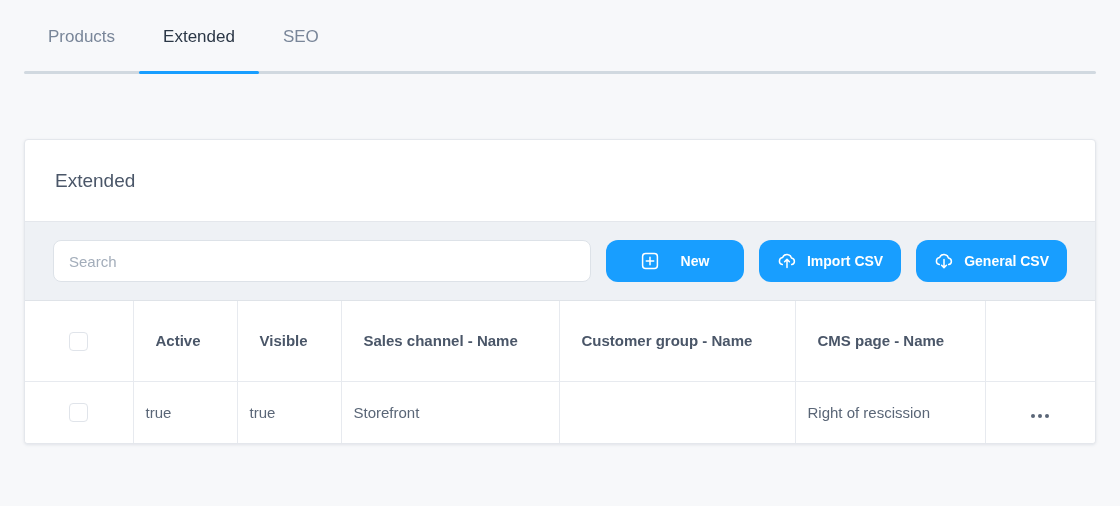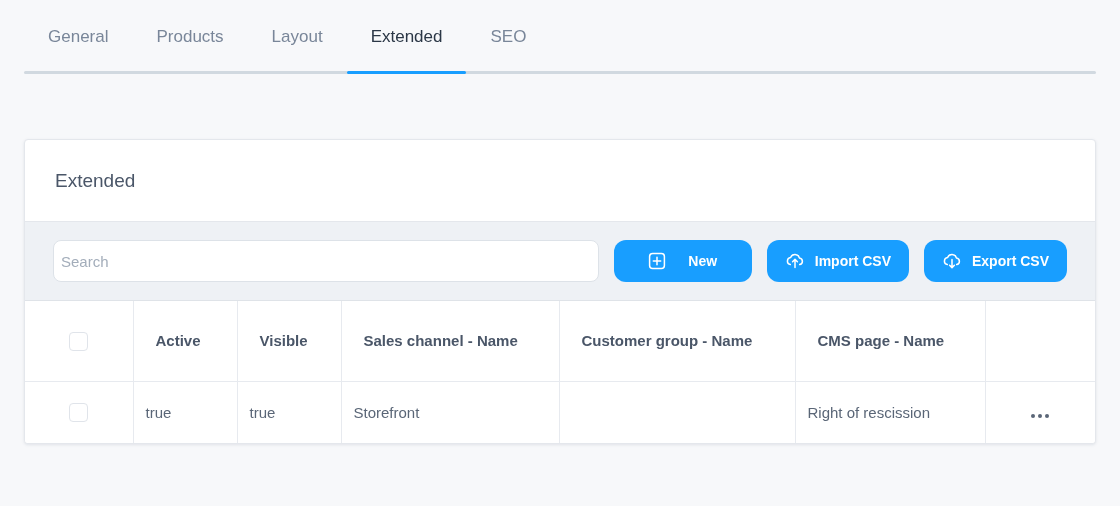--- a/index.html
+++ b/index.html
@@ -92,21 +92,21 @@
     display: flex;
     align-items: center;
     gap: 15px;
   }
   .search-input {
     flex: 1;
     height: 42px;
     border: 1px solid #dde2e8;
     border-radius: 8px;
     background: #fff;
-    padding: 0 7px;
+    padding: 0 15px;
     font-size: 15px;
     font-family: "Liberation Sans", sans-serif;
     color: #4a5668;
     outline: none;
     max-width: 553px;
   }
   .search-input::placeholder { color: #a3adba; }
 
   .btn {
     height: 42px;
@@ -189,27 +189,21 @@
     background: #5a6677;
     display: block;
   }
 </style>
 </head>
 <body>
 
 <div class="tabbar">
   <div class="tabbar-line"></div>
   <div class="tab">
-    <span>General</span>
-  </div>
-  <div class="tab">
     <span>Products</span>
-  </div>
-  <div class="tab">
-    <span>Layout</span>
   </div>
   <div class="tab active">
     <span>Extended</span>
   </div>
   <div class="tab">
     <span>SEO</span>
   </div>
 </div>
 
 <div class="card">
@@ -241,21 +235,21 @@
       <span>Import CSV</span>
     </button>
 
     <button class="btn">
       <span class="btn-icon">
         <svg width="20" height="18" viewBox="0 0 20 18" fill="none">
           <path d="M5.3 12.6A3.6 3.6 0 0 1 5.6 5.5 4.6 4.6 0 0 1 14.4 5.9a3.4 3.4 0 0 1 0.3 6.7" stroke="#ffffff" stroke-width="1.5" stroke-linecap="round" stroke-linejoin="round"></path>
           <path d="M10 7.4V15.6M10 15.6L7.6 13.2M10 15.6L12.4 13.2" stroke="#ffffff" stroke-width="1.5" stroke-linecap="round" stroke-linejoin="round"></path>
         </svg>
       </span>
-      <span>Export CSV</span>
+      <span>General CSV</span>
     </button>
   </div>
 
   <table class="data">
     <thead>
       <tr>
         <th class="col-check cell-center">
           <span class="checkbox"></span>
         </th>
         <th class="col-active">Active</th>

